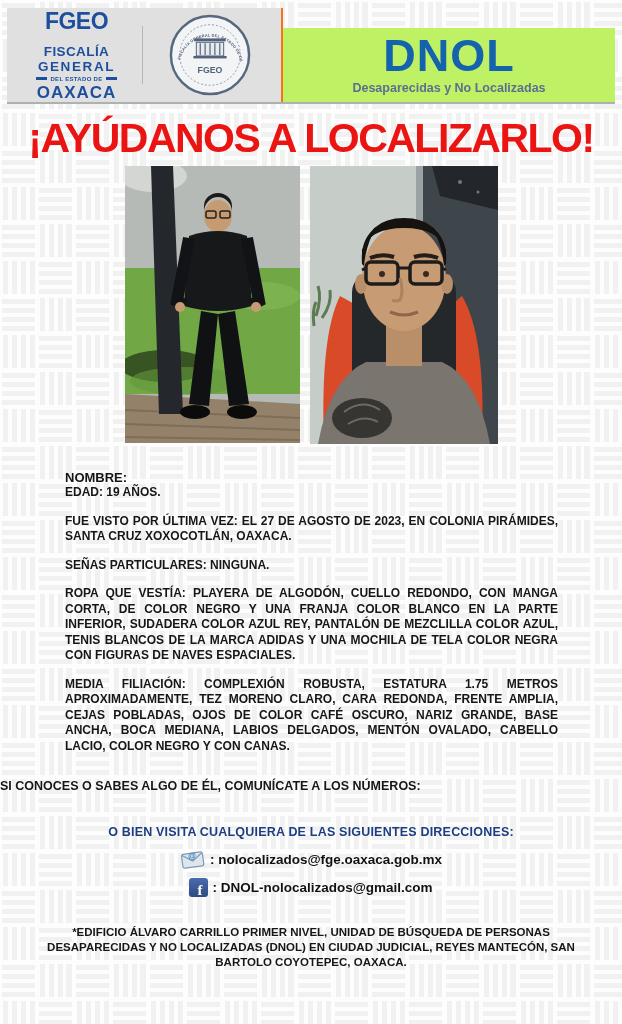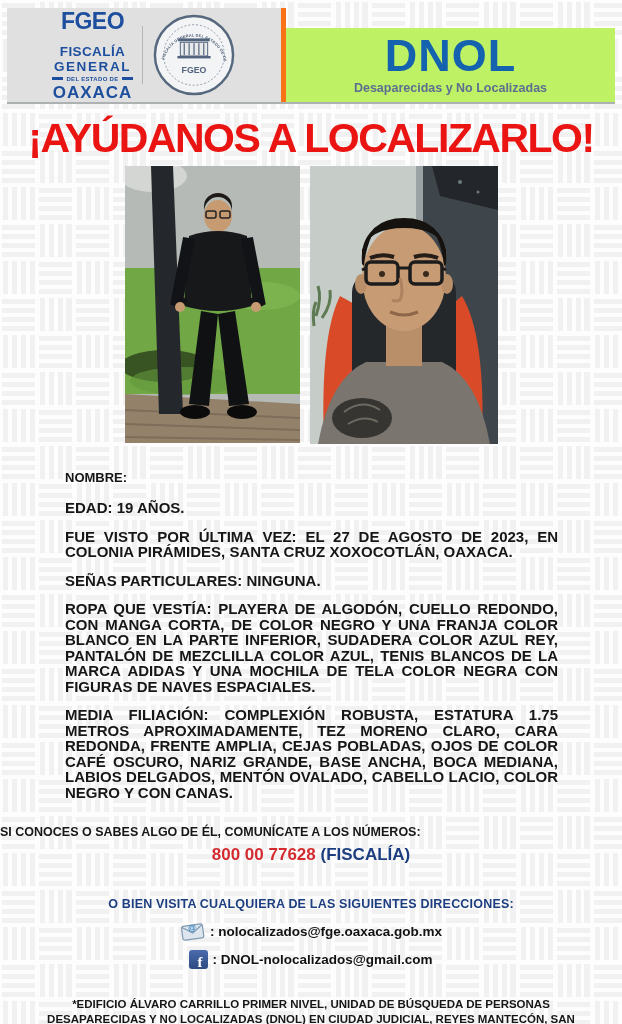--- a/index.html
+++ b/index.html
@@ -10,22 +10,22 @@
   }
   .bg-pattern{position:absolute; inset:0; z-index:0;}
   .content{position:relative; z-index:1;}
 
   
   .header{
     display:flex; margin:8px 7px 0 7px; height:94px;
     border-bottom:2px solid #aeb1b2;
   }
   .header-left{
-    width:274px; background:#e0e0e0; border-right:5px solid #f97316;
-    display:flex; align-items:center; justify-content:center; gap:9px;
+    width:274px; background:#e0e0e0; border-right:2px solid #f97316;
+    display:flex; align-items:center; justify-content:center; gap:25px;
   }
   .fgeo-block{ text-align:center; color:#1d4f9e; line-height:1; }
   .fgeo-word{ font-size:23px; font-weight:900; letter-spacing:-.5px; }
   .fgeo-l1{ font-size:13.5px; font-weight:900; letter-spacing:.4px; margin-top:12px;}
   .fgeo-l2{ font-size:13.5px; font-weight:900; letter-spacing:1.6px; margin-top:2px;}
   .fgeo-l3{ display:flex; align-items:center; justify-content:center; gap:3px; margin-top:2px;}
   .fgeo-l3 .bar{ width:11px; height:3px; background:#1d4f9e; }
   .fgeo-l3 .tiny{ font-size:6px; font-weight:700; letter-spacing:.3px; }
   .fgeo-l4{ font-size:17px; font-weight:900; letter-spacing:1px; margin-top:2px;}
   .logo-divider{ width:1px; height:58px; background:#b4b6b8; }
@@ -42,22 +42,22 @@
     color:#ea1513; font-size:41px; font-weight:900; letter-spacing:-1.5px;
     line-height:1.05; white-space:nowrap;
   }
 
   
   .photos{ display:flex; justify-content:center; gap:10px; margin-top:4px; }
   .photo{ display:block; }
 
   
   .details{ margin:26px 64px 0 65px; color:#161616; }
-  .details p{ margin:0 0 13px; font-size:15px; font-weight:700; line-height:15.5px; text-align:justify; }
-  .name-row{ display:flex; align-items:flex-end; gap:7px; margin-bottom:15px; }
+  .details p{ margin:0 0 13px; font-size:12px; font-weight:700; line-height:15.5px; text-align:justify; }
+  .name-row{ display:flex; align-items:flex-end; gap:7px; }
   .name-label{ font-size:13px; font-weight:900; }
   .name-value{ font-size:21px; font-weight:900; color:#e32226; letter-spacing:-.3px; white-space:nowrap; }
 
   
   .contact-heading{ margin-top:25px; text-align:left; font-size:12.5px; font-weight:900; color:#161616;}
   .phones{ margin-top:5px; text-align:center; font-size:17px; font-weight:900; line-height:21px;}
   .phone-number{ color:#d42b31; }
   .phone-label{ color:#1c3e80; }
   .directions-heading{ margin-top:32px; text-align:center; font-size:12.5px; font-weight:900; color:#1c3e80; letter-spacing:.2px;}
   .channels{ margin-top:6px; }
@@ -214,24 +214,20 @@
       </div>
       <p>EDAD: 19 AÑOS.</p>
       <p>FUE VISTO POR ÚLTIMA VEZ: EL 27 DE AGOSTO DE 2023, EN COLONIA PIRÁMIDES, SANTA CRUZ XOXOCOTLÁN, OAXACA.</p>
       <p>SEÑAS PARTICULARES: NINGUNA.</p>
       <p>ROPA QUE VESTÍA: PLAYERA DE ALGODÓN, CUELLO REDONDO, CON MANGA CORTA, DE COLOR NEGRO Y UNA FRANJA COLOR BLANCO EN LA PARTE INFERIOR, SUDADERA COLOR AZUL REY, PANTALÓN DE MEZCLILLA COLOR AZUL, TENIS BLANCOS DE LA MARCA ADIDAS Y UNA MOCHILA DE TELA COLOR NEGRA CON FIGURAS DE NAVES ESPACIALES.</p>
       <p>MEDIA FILIACIÓN: COMPLEXIÓN ROBUSTA, ESTATURA 1.75 METROS APROXIMADAMENTE, TEZ MORENO CLARO, CARA REDONDA, FRENTE AMPLIA, CEJAS POBLADAS, OJOS DE COLOR CAFÉ OSCURO, NARIZ GRANDE, BASE ANCHA, BOCA MEDIANA, LABIOS DELGADOS, MENTÓN OVALADO, CABELLO LACIO, COLOR NEGRO Y CON CANAS.</p>
     </div>
 
     <div class="contact-heading">SI CONOCES O SABES ALGO DE ÉL, COMUNÍCATE A LOS NÚMEROS:</div>
     <div class="phones">
-      <div>
-        <span class="phone-number">800 00 77628</span>
-        <span class="phone-label">(FISCALÍA)</span>
-      </div>
     </div>
 
     <div class="directions-heading">O BIEN VISITA CUALQUIERA DE LAS SIGUIENTES DIRECCIONES:</div>
 
     <div class="channels">
       <div class="channel-row">
         <span class="icon">
           <svg width="26" height="20" viewBox="0 0 26 20" style="transform:rotate(-8deg)">
             <rect x="2" y="4" width="21" height="14" rx="2" fill="#dde6ee" stroke="#7f9ab0" stroke-width="1.2"></rect>
             <path d="M2.5 5 L12.5 12 L22.5 5" fill="none" stroke="#7f9ab0" stroke-width="1.2"></path>

